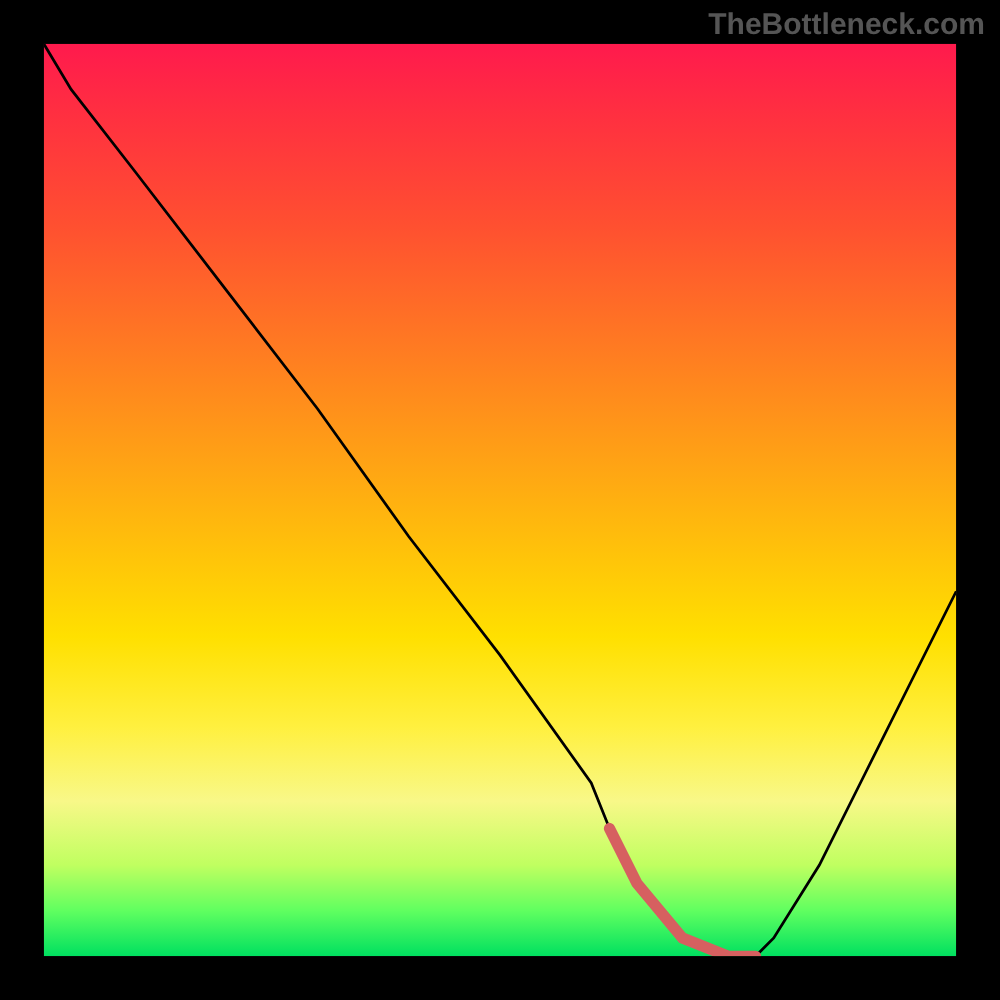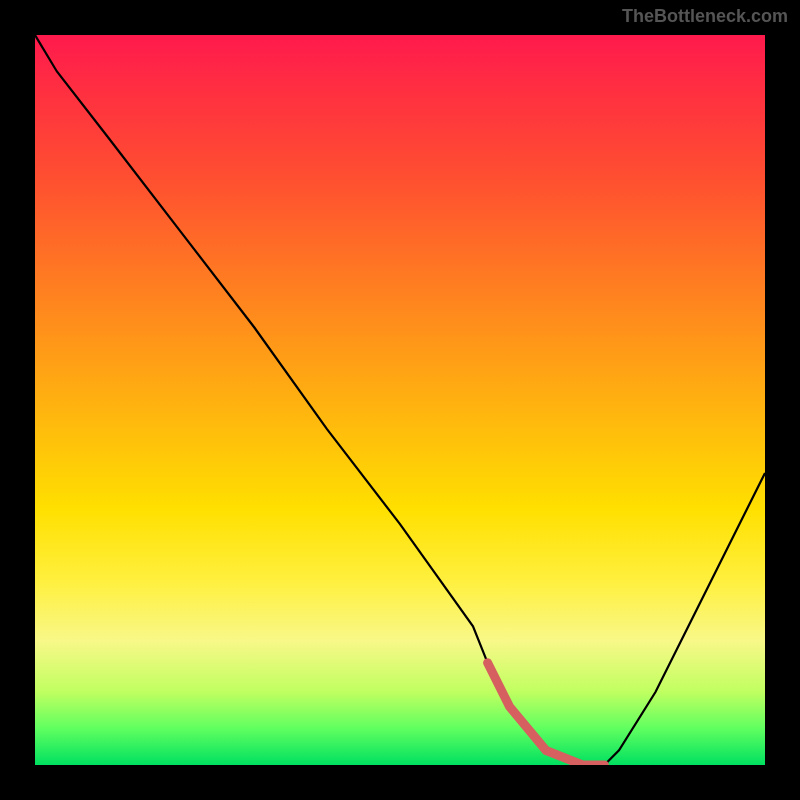--- a/index.html
+++ b/index.html
@@ -9,21 +9,21 @@
     width: 800px;
     height: 800px;
     position: relative;
     font-family: Arial, sans-serif;
   }
   .watermark {
     position: absolute;
     top: 6px;
     right: 12px;
     color: #555;
-    font-size: 18px;
+    font-size: 24px;
     font-weight: bold;
     z-index: 10;
   }
   .plot-area {
     position: absolute;
     left: 35px;
     top: 35px;
     width: 730px;
     height: 730px;
     overflow: hidden;

